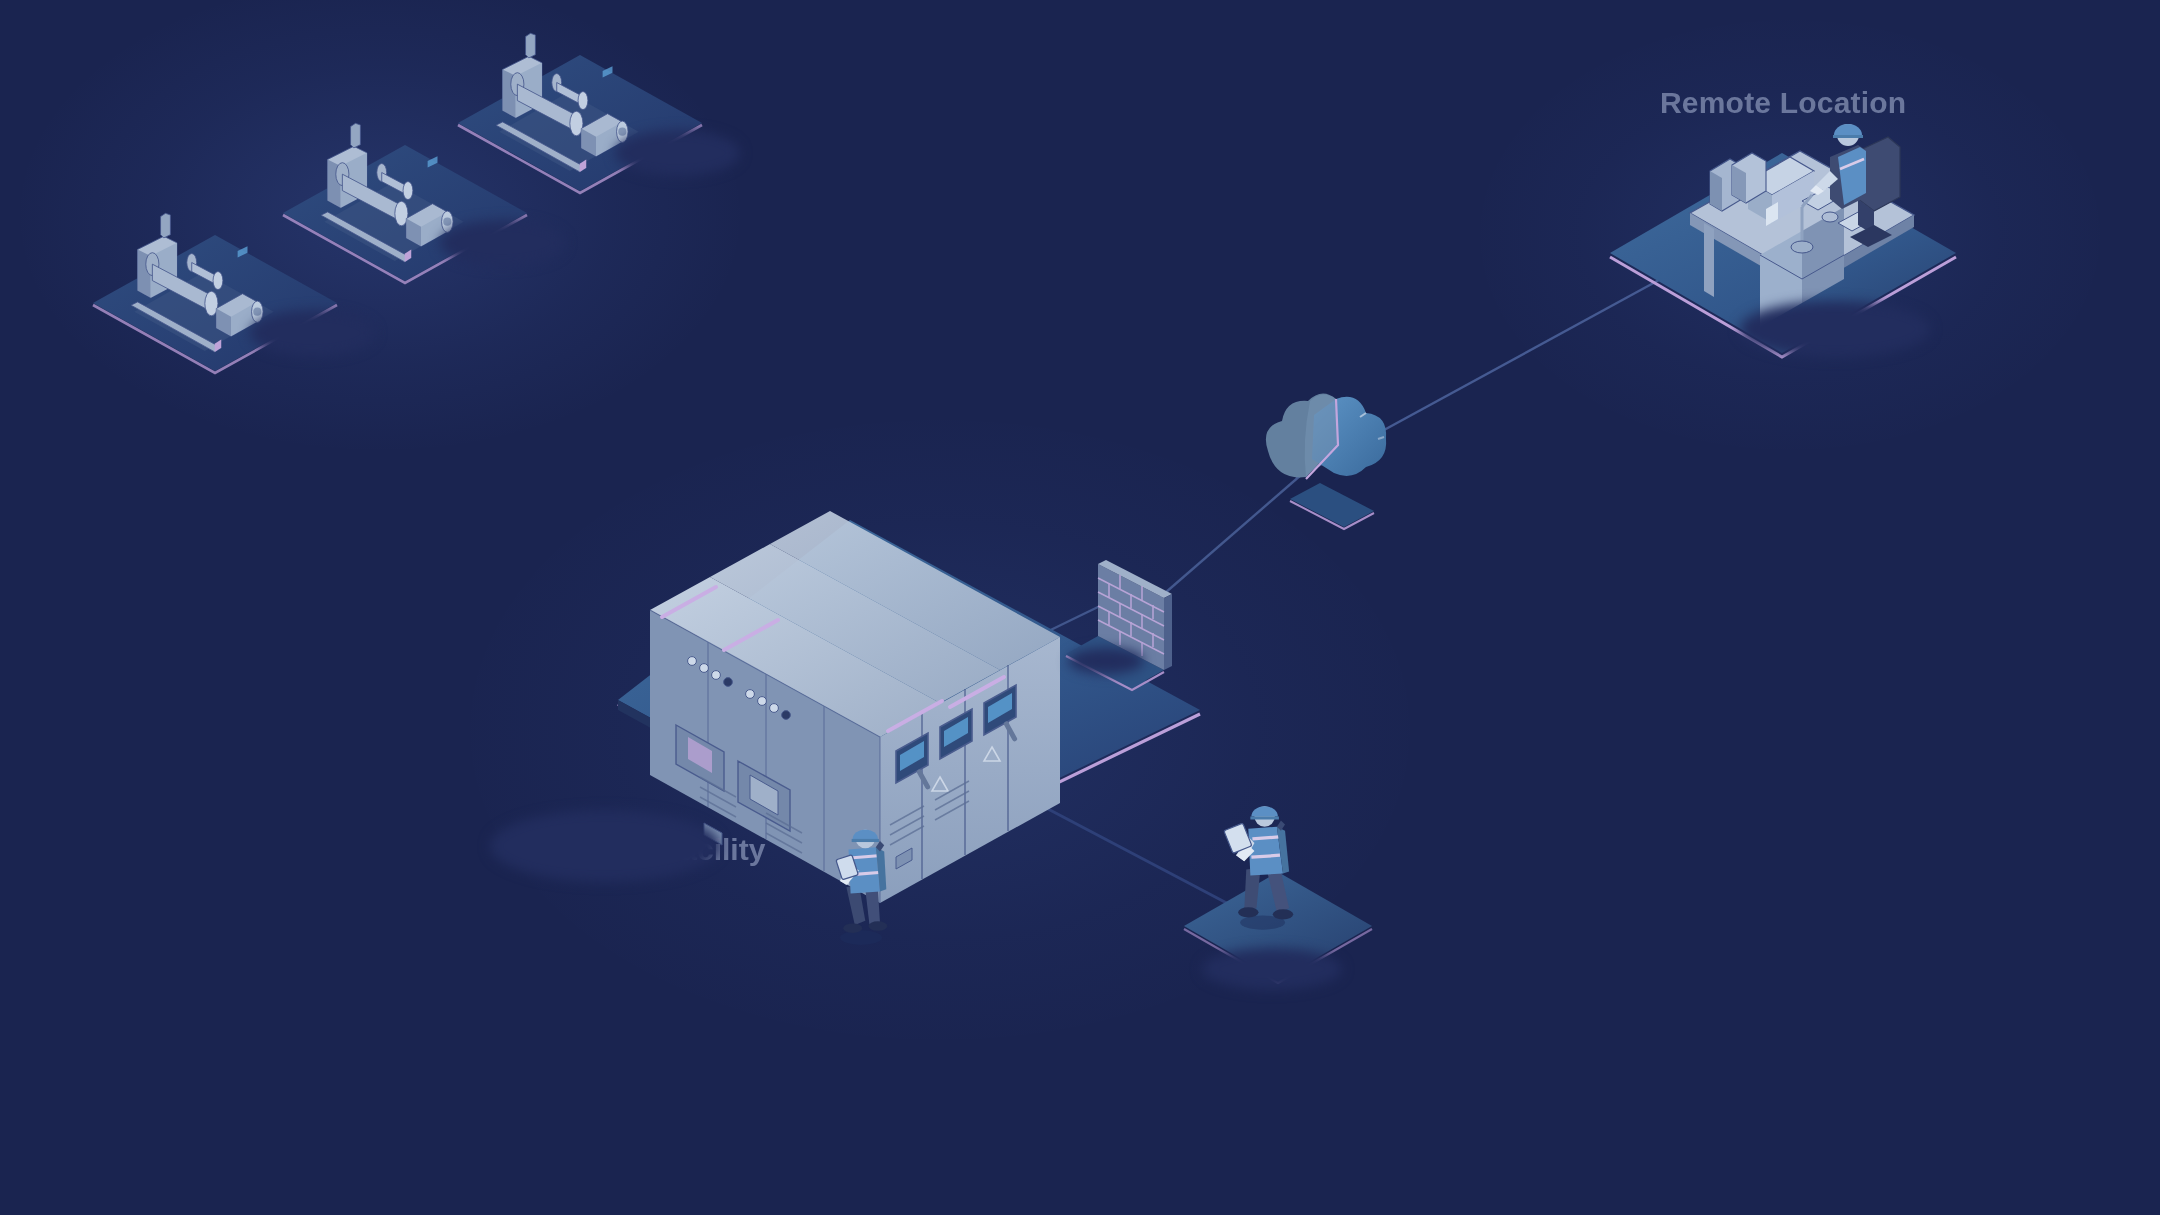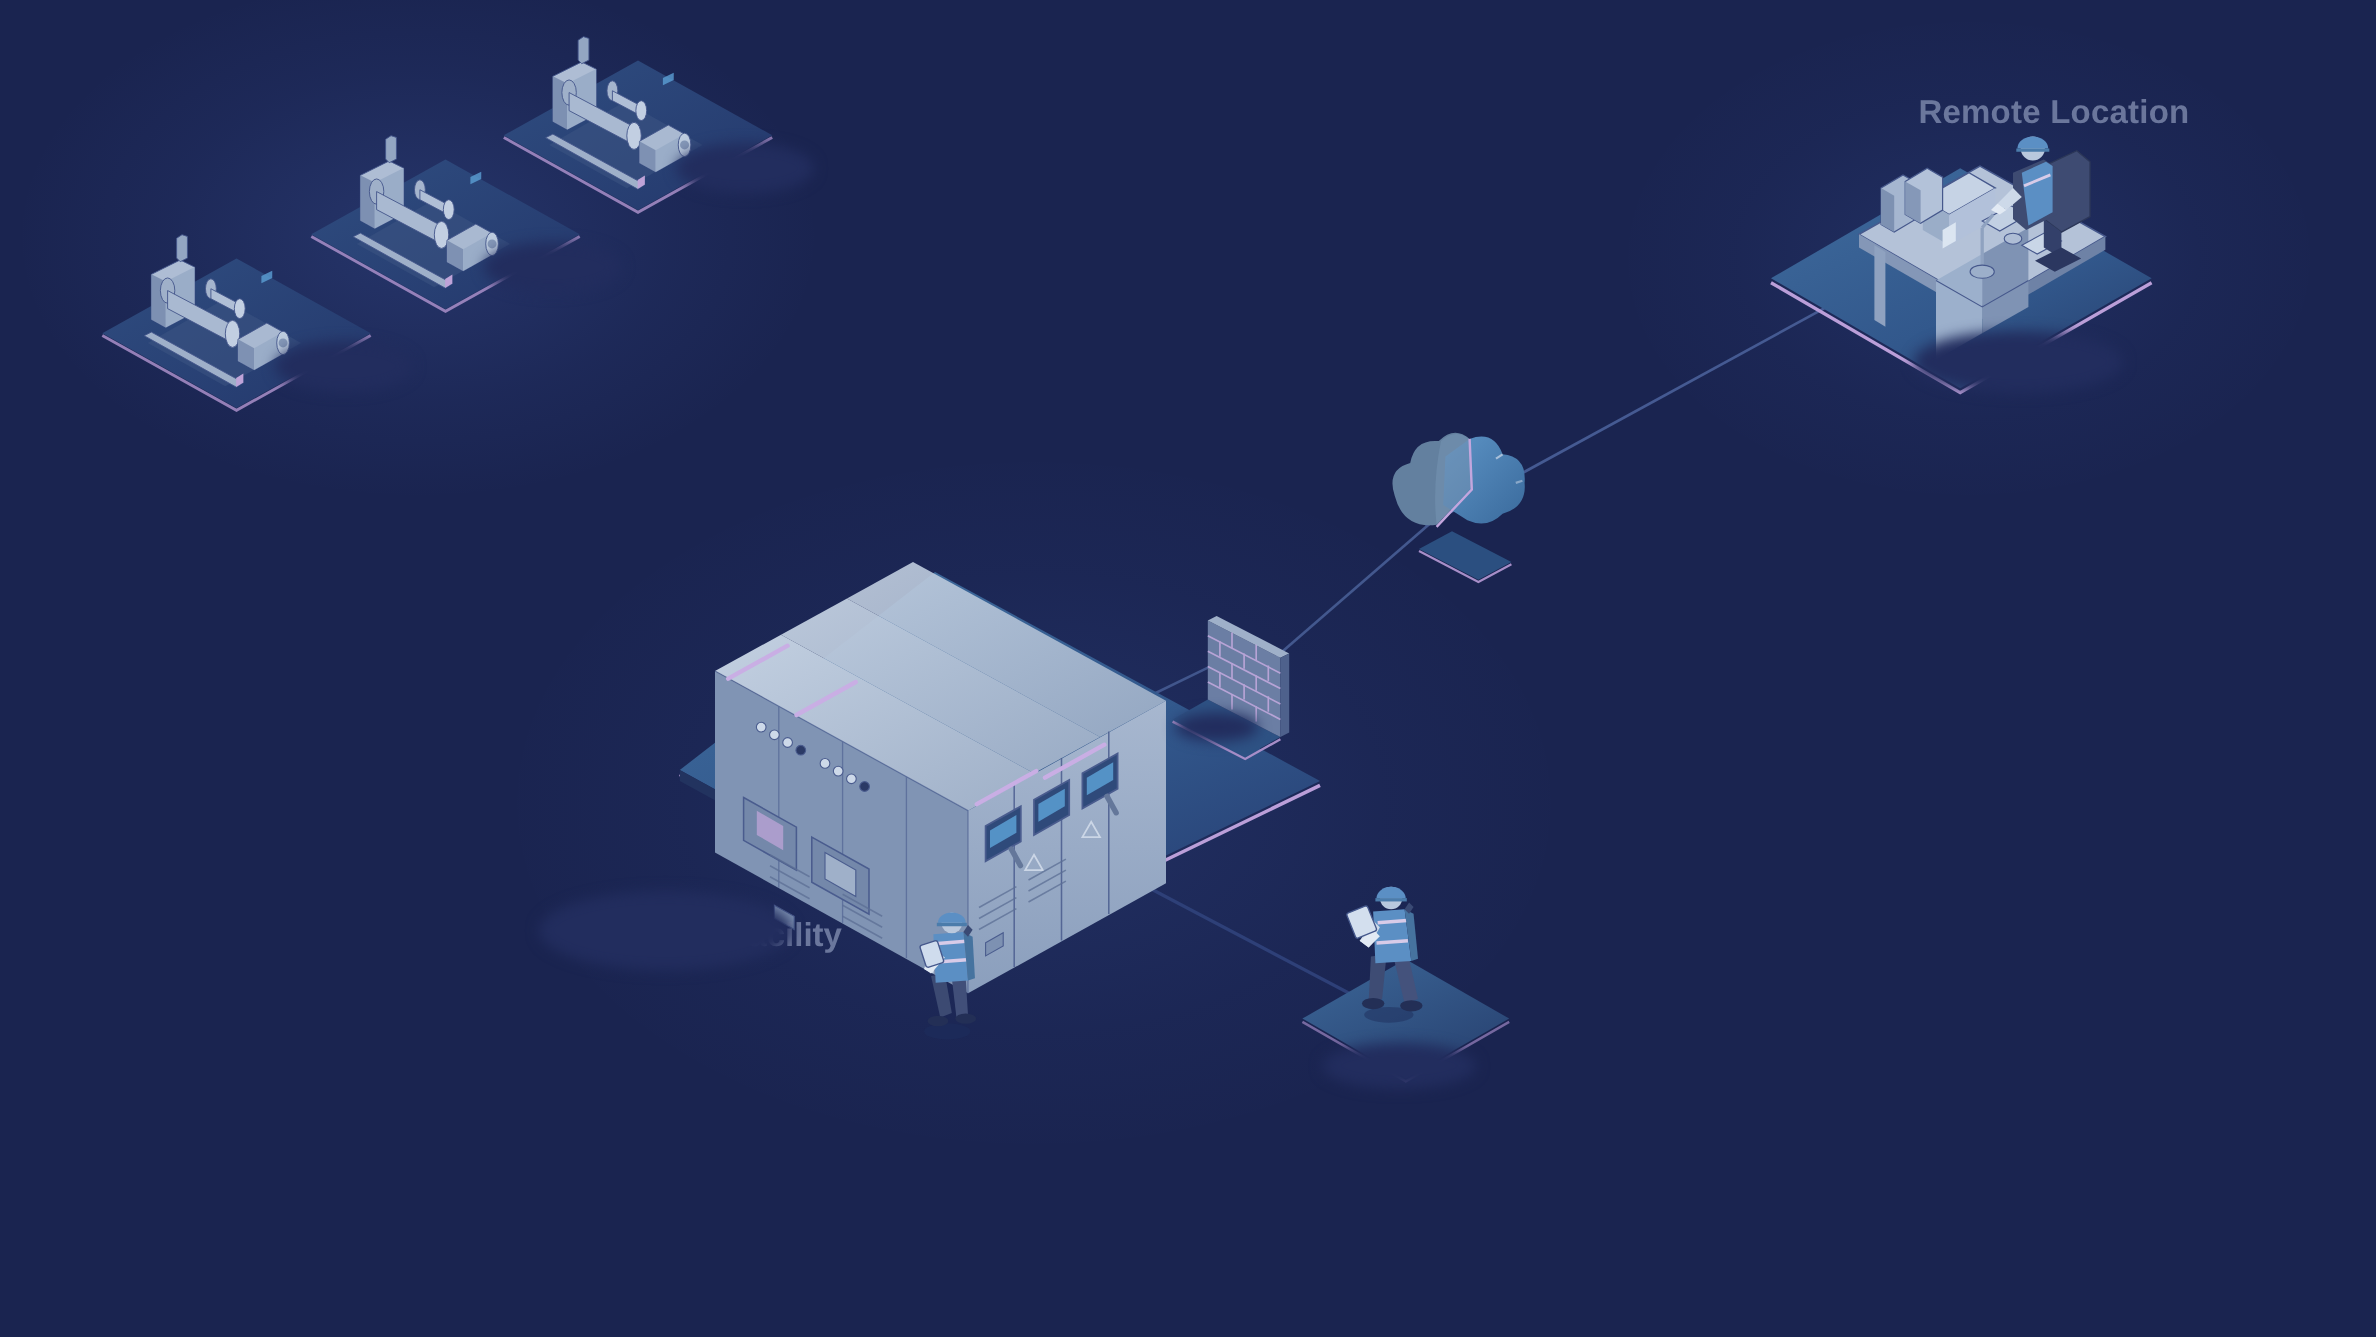--- a/index.html
+++ b/index.html
@@ -391,15 +391,15 @@
         <path d="M 4 60 L 16 50 L 22 56 L 12 66 Z" fill="#e2eaf4"></path>
         <rect x="-8" y="36" width="20" height="24" rx="2" fill="#d3dfee" stroke="#45588c" stroke-width="1.2" transform="rotate(-22 -8 36)"></rect>
         <circle cx="32" cy="22" r="10" fill="#b9c8dd"></circle>
         <path d="M 19 22 a 13 10 0 0 1 26 0 z" fill="#5b8fc4"></path>
         <path d="M 18 22 L 46 22 L 46 25 L 18 25 Z" fill="#4b7cab"></path>
         <path d="M 44 32 L 48 26 L 52 30 L 48 36 Z" fill="#3a4a74"></path>
       </g>
     </svg>
   </div>
 
-  <div class="lbl" style="left:1744px;top:86px;font-size:30px;">Remote Location</div>
+  <div class="lbl" style="left:1660px;top:86px;font-size:30px;">Remote Location</div>
 
 </div>
 
 </body></html>

